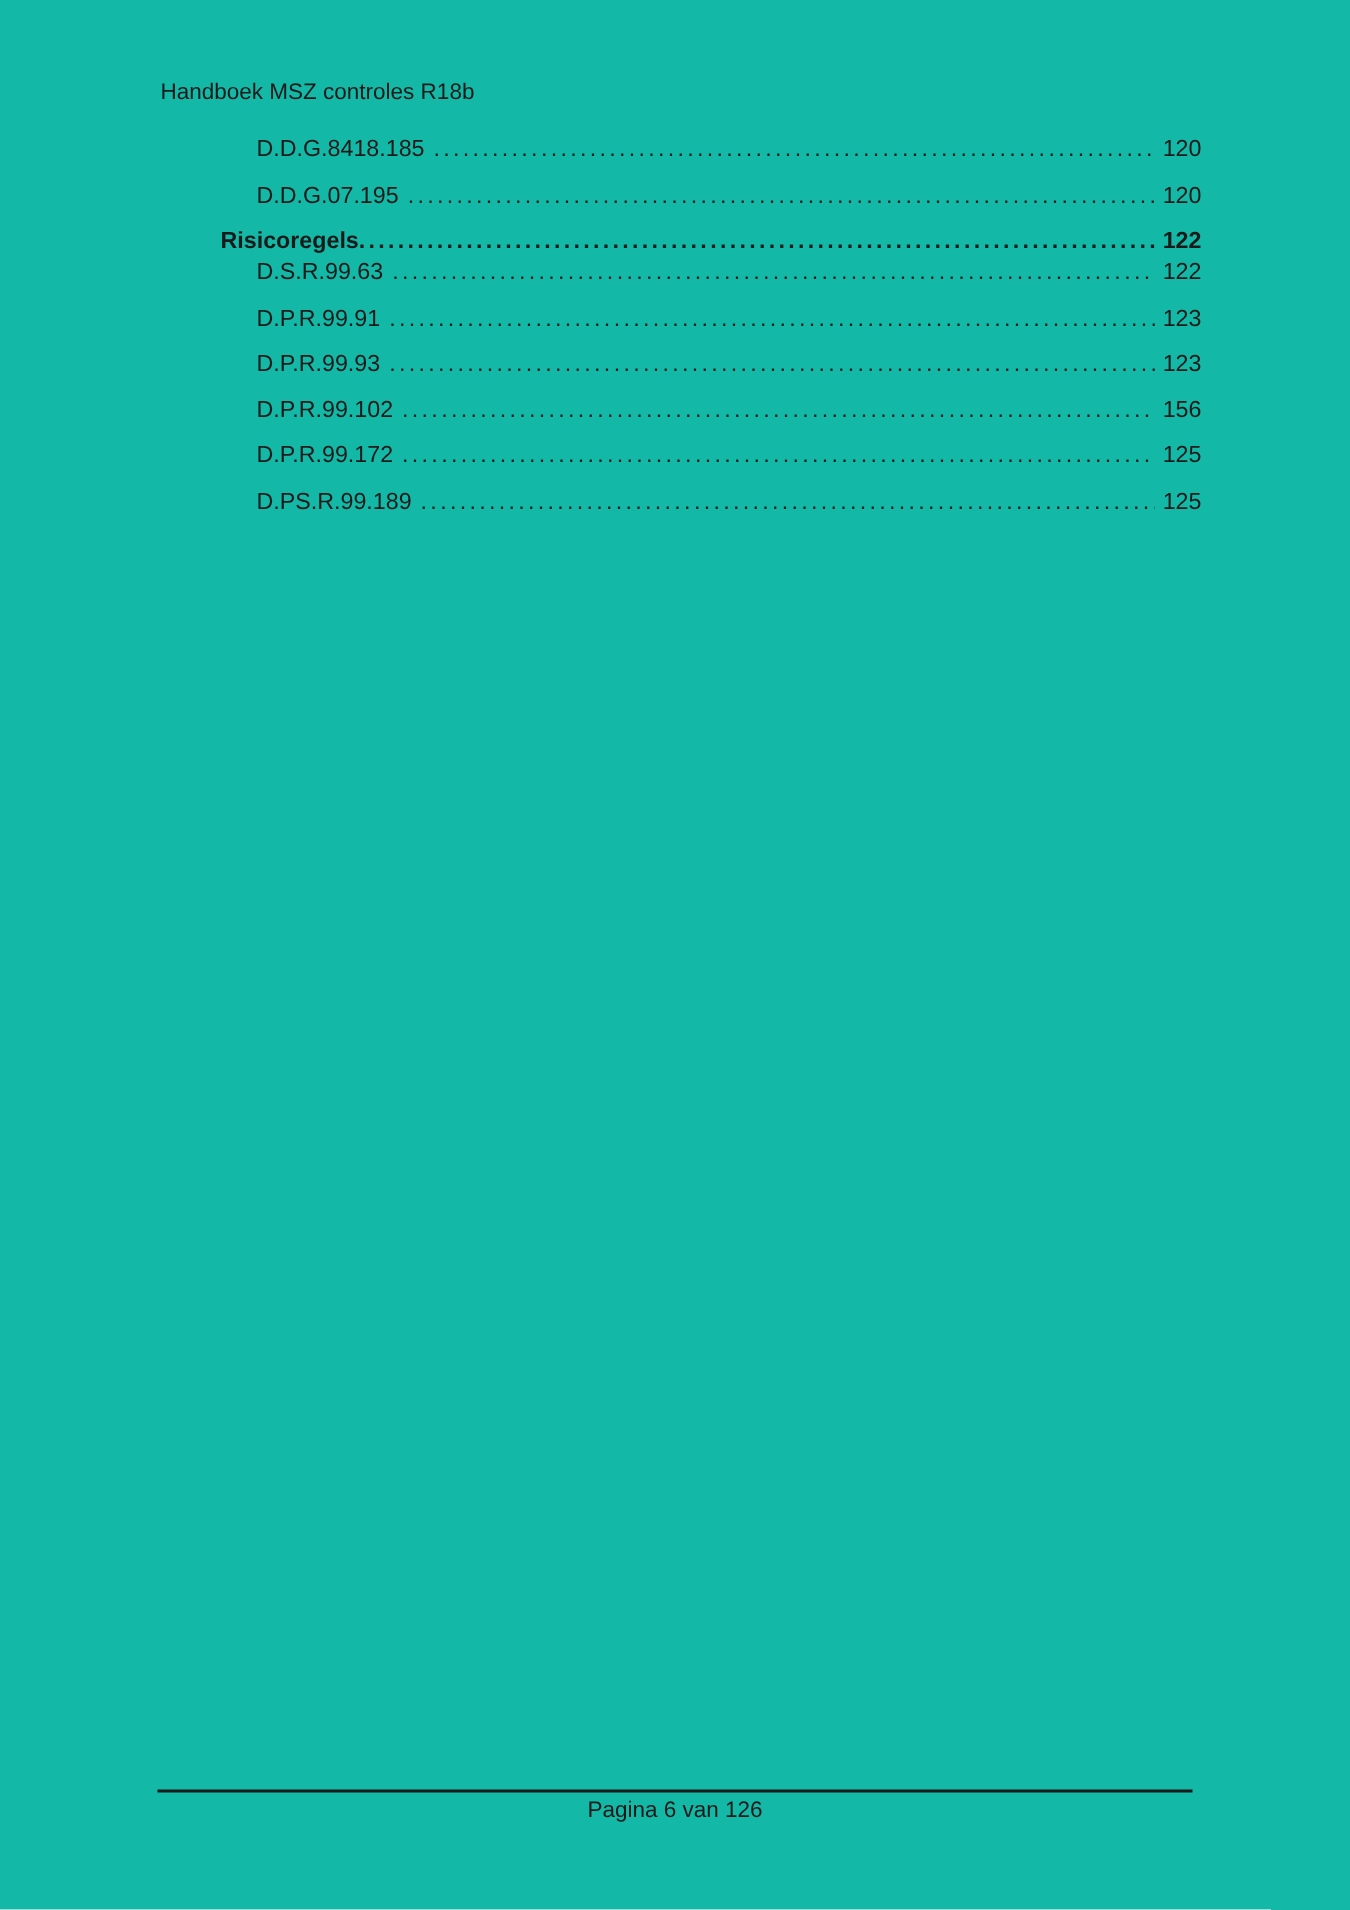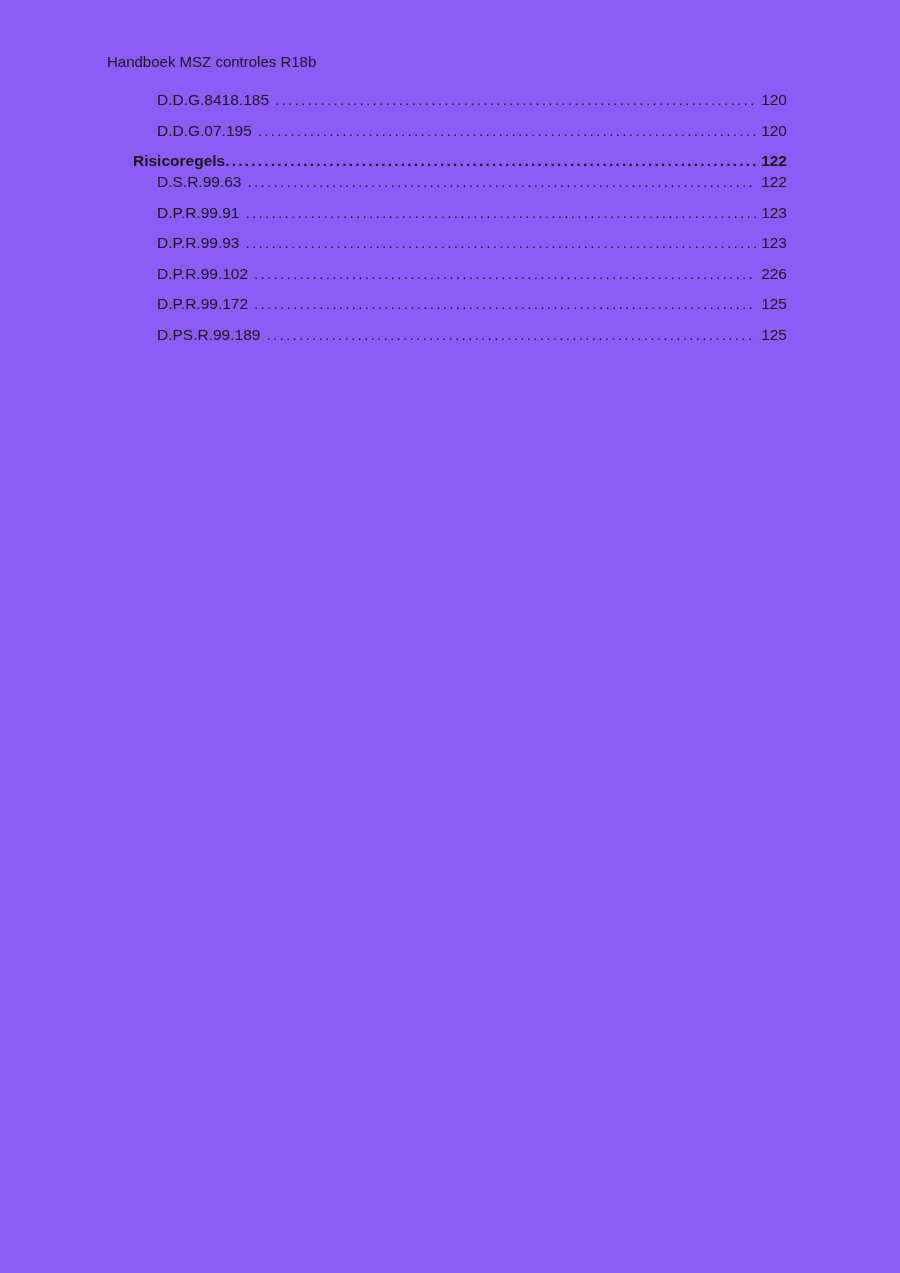--- a/index.html
+++ b/index.html
@@ -4,37 +4,37 @@
 <style>
   html, body {
     margin: 0;
     padding: 0;
     background: #ffffff;
   }
   .page {
     position: relative;
     width: 900px;
     height: 1273px;
-    background: #8b5cf6;
+    background: #14b8a6;
     font-family: "Liberation Sans", sans-serif;
     color: #1a1a1a;
     overflow: hidden;
   }
   .doc-header {
     position: absolute;
     left: 107px;
     top: 53px;
     font-size: 15px;
     line-height: 18px;
     color: #1a1a1a;
     white-space: nowrap;
   }
   .toc {
     position: absolute;
-    left: 99px;
+    left: 113px;
     top: 90px;
     width: 688px;
   }
   .toc-row {
     display: flex;
     align-items: baseline;
     font-size: 15.5px;
     line-height: 20px;
     margin-bottom: 10.5px;
     cursor: pointer;
@@ -115,28 +115,31 @@
       <span class="toc-page">123</span>
     </div>
       <div class="toc-row level-2">
       <span class="toc-label">D.P.R.99.93</span>
       <span class="toc-leader" aria-hidden="true">........................................................................................................................................................................................................</span>
       <span class="toc-page">123</span>
     </div>
       <div class="toc-row level-2">
       <span class="toc-label">D.P.R.99.102</span>
       <span class="toc-leader" aria-hidden="true">........................................................................................................................................................................................................</span>
-      <span class="toc-page">226</span>
+      <span class="toc-page">156</span>
     </div>
       <div class="toc-row level-2">
       <span class="toc-label">D.P.R.99.172</span>
       <span class="toc-leader" aria-hidden="true">........................................................................................................................................................................................................</span>
       <span class="toc-page">125</span>
     </div>
       <div class="toc-row level-2">
       <span class="toc-label">D.PS.R.99.189</span>
       <span class="toc-leader" aria-hidden="true">........................................................................................................................................................................................................</span>
       <span class="toc-page">125</span>
     </div>
     </div>
 
+  <div class="doc-footer">
+    <span>Pagina 6 van 126</span>
+  </div>
 
 </div>
 
 </body></html>

